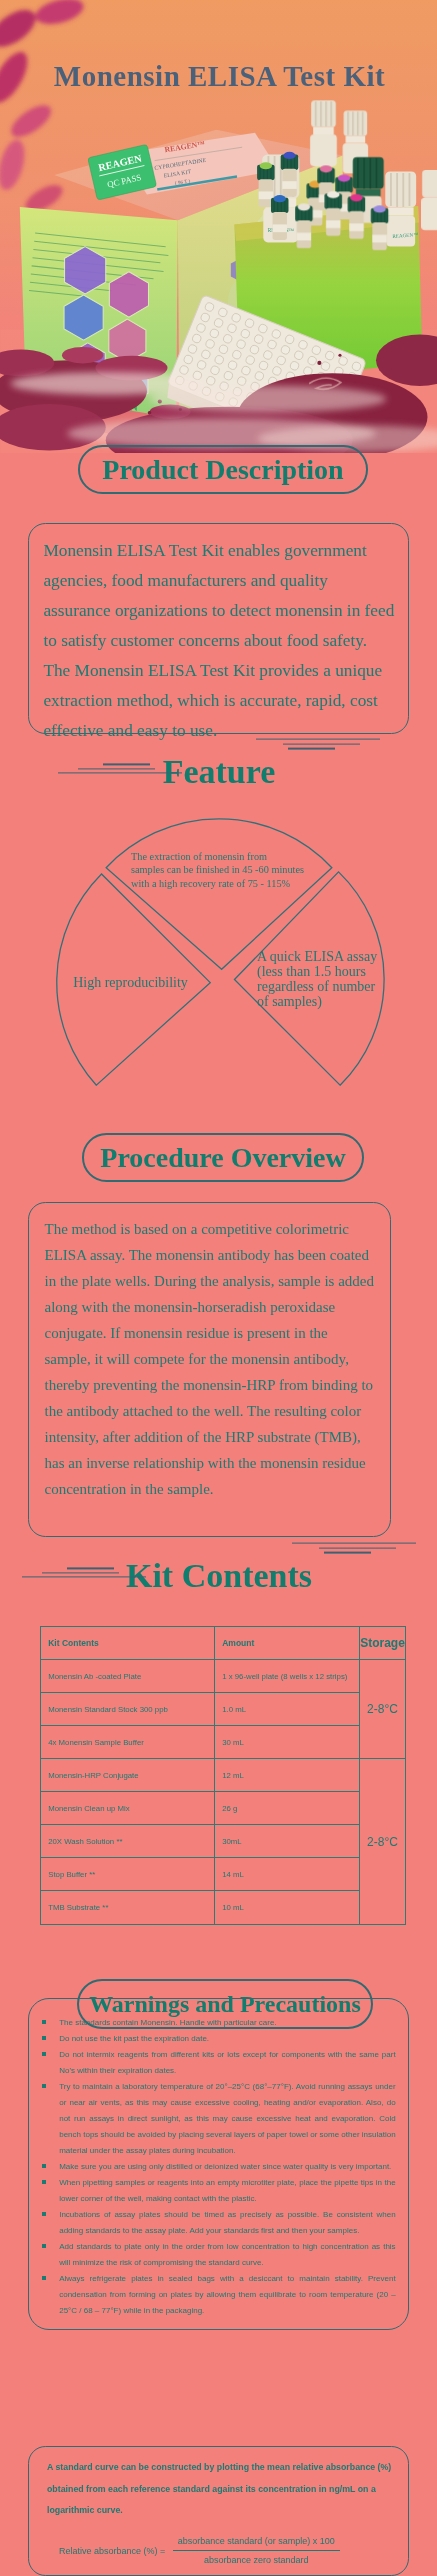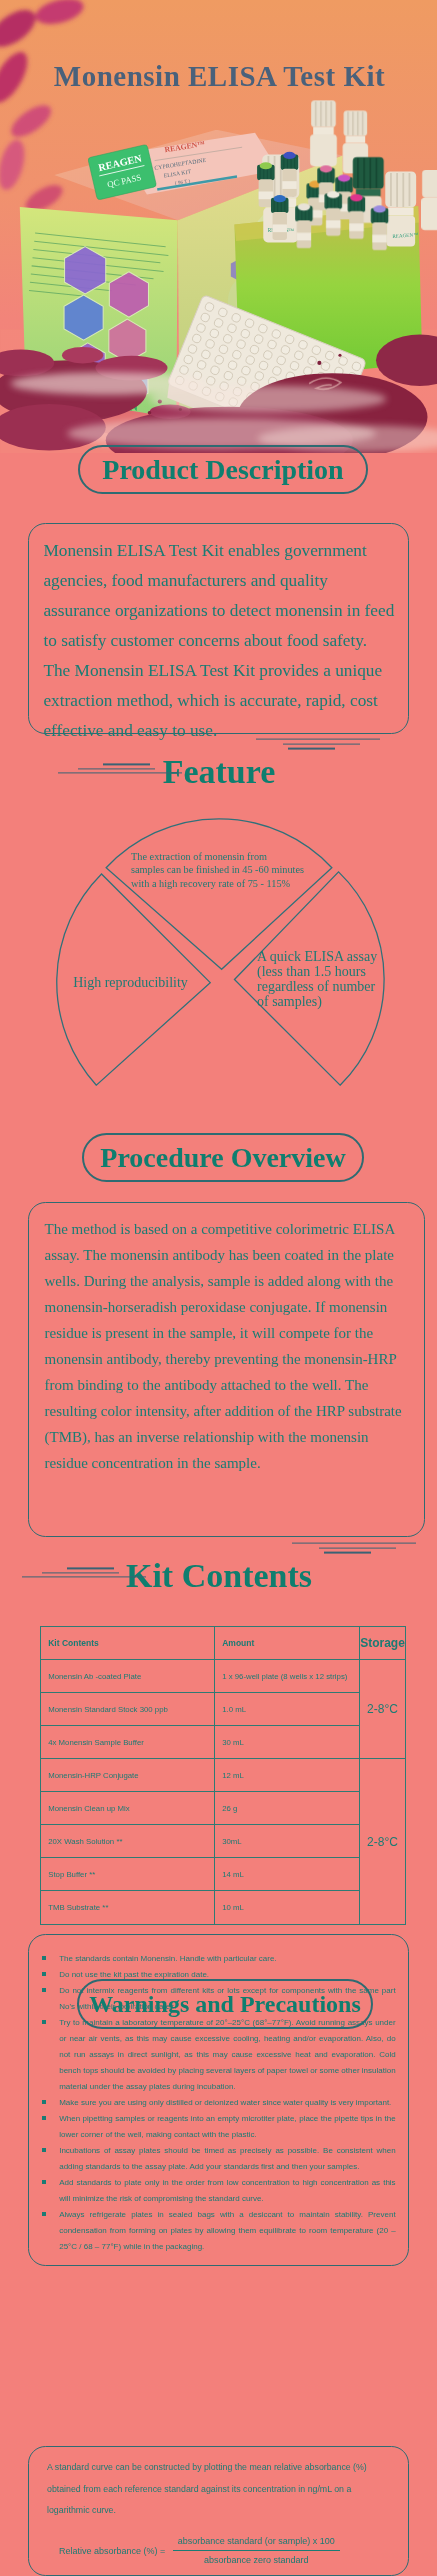--- a/index.html
+++ b/index.html
@@ -40,21 +40,21 @@
     padding-left:7.2px;box-sizing:border-box;font-size:7.8px;}
   .kt .hdr{font-weight:bold;font-size:8.5px;}
   .kt .st{border-right:none;justify-content:center;padding-left:0;font-size:12px;}
   .kt .nbb{border-bottom:none;}
   
   .warn-list{margin:0;padding:0;list-style:none;font-family:"Liberation Sans","DejaVu Sans",sans-serif;
     font-size:8px;line-height:16px;color:#1b7b74;}
   .warn-list li{position:relative;padding-left:23px;text-align:justify;}
   .warn-list li::before{content:"";position:absolute;left:6.2px;top:5.7px;width:4.1px;height:4.1px;background:#1b7b74;}
   
-  .res-intro{font-family:"Liberation Sans","DejaVu Sans",sans-serif;font-size:8.8px;line-height:21.6px;color:#1b7b74;}
+  .res-intro{font-family:"Liberation Sans","DejaVu Sans",sans-serif;font-size:8.8px;line-height:21.6px;color:#1b7b74;font-weight:bold;}
   .formula{display:flex;align-items:center;font-family:"Liberation Sans","DejaVu Sans",sans-serif;
     font-size:9px;color:#1b7b74;}
   .frac{display:flex;flex-direction:column;align-items:center;margin-left:7.2px;}
   .frac .bar{height:1px;background:#1b7b74;align-self:stretch;}
   .frac .num{padding:0 5.2px 3.6px;}
   .frac .den{padding-top:3.6px;}
 </style>
 </head>
 <body>
 
@@ -411,21 +411,21 @@
   <div class="abs pie-side" style="left:257px;top:949px;width:139px;">
     <div>A quick ELISA assay</div>
     <div>(less than 1.5 hours</div>
     <div>regardless of number</div>
     <div>of samples)</div>
   </div>
 
   <div class="abs pill" style="left:82px;top:1133px;width:278px;height:45px;font-size:28px;">
     <span>Procedure Overview</span>
   </div>
-  <div class="abs cbox" style="left:28px;top:1202px;width:397px;height:335px;">
+  <div class="abs cbox" style="left:28px;top:1202px;width:363px;height:335px;">
     <div class="proc-text" style="padding:13.4px 13.4px 0 15.5px;">The method is based on a competitive colorimetric ELISA assay. The monensin antibody has been coated in the plate wells. During the analysis, sample is added along with the monensin-horseradish peroxidase conjugate. If monensin residue is present in the sample, it will compete for the monensin antibody, thereby preventing the monensin-HRP from binding to the antibody attached to the well. The resulting color intensity, after addition of the HRP substrate (TMB), has an inverse relationship with the monensin residue concentration in the sample.</div>
   </div>
 
   <div class="abs big-title" style="top:1552px;">
     <span class="decor decor-l">
         <i class="b1"></i>
         <i class="b2"></i>
         <i class="b3"></i>
       </span>
     <h2>Kit Contents</h2>
@@ -458,21 +458,21 @@
     <div class="c nbb" style="grid-area:9/1">TMB Substrate **</div>
     <div class="c nbb" style="grid-area:9/2">10 mL</div>
 
     <div class="c st" style="grid-area:2/3/5/4">2-8°C</div>
     <div class="c st nbb" style="grid-area:5/3/10/4">2-8°C</div>
   </div>
 
   <div class="abs pill" style="left:77px;top:1979px;width:292px;height:46px;font-size:24px;">
     <span>Warnings and Precautions</span>
   </div>
-  <div class="abs cbox" style="left:28px;top:1934px;width:381px;height:332px;">
+  <div class="abs cbox" style="left:28px;top:1998px;width:381px;height:332px;border-radius:21px;">
     <ul class="warn-list" style="margin:15.5px 12.4px 0 7.2px;">
       <li>The standards contain Monensin. Handle with particular care.</li>
       <li>Do not use the kit past the expiration date.</li>
       <li>Do not intermix reagents from different kits or lots except for components with the same part No's within their expiration dates.</li>
       <li>Try to maintain a laboratory temperature of 20°–25°C (68°–77°F). Avoid running assays under or near air vents, as this may cause excessive cooling, heating and/or evaporation. Also, do not run assays in direct sunlight, as this may cause excessive heat and evaporation. Cold bench tops should be avoided by placing several layers of paper towel or some other insulation material under the assay plates during incubation.</li>
       <li>Make sure you are using only distilled or deionized water since water quality is very important.</li>
       <li>When pipetting samples or reagents into an empty microtiter plate, place the pipette tips in the lower corner of the well, making contact with the plastic.</li>
       <li>Incubations of assay plates should be timed as precisely as possible. Be consistent when adding standards to the assay plate. Add your standards first and then your samples.</li>
       <li>Add standards to plate only in the order from low concentration to high concentration as this will minimize the risk of compromising the standard curve.</li>
       <li>Always refrigerate plates in sealed bags with a desiccant to maintain stability. Prevent condensation from forming on plates by allowing them equilibrate to room temperature (20 – 25°C / 68 – 77°F) while in the packaging.</li>

